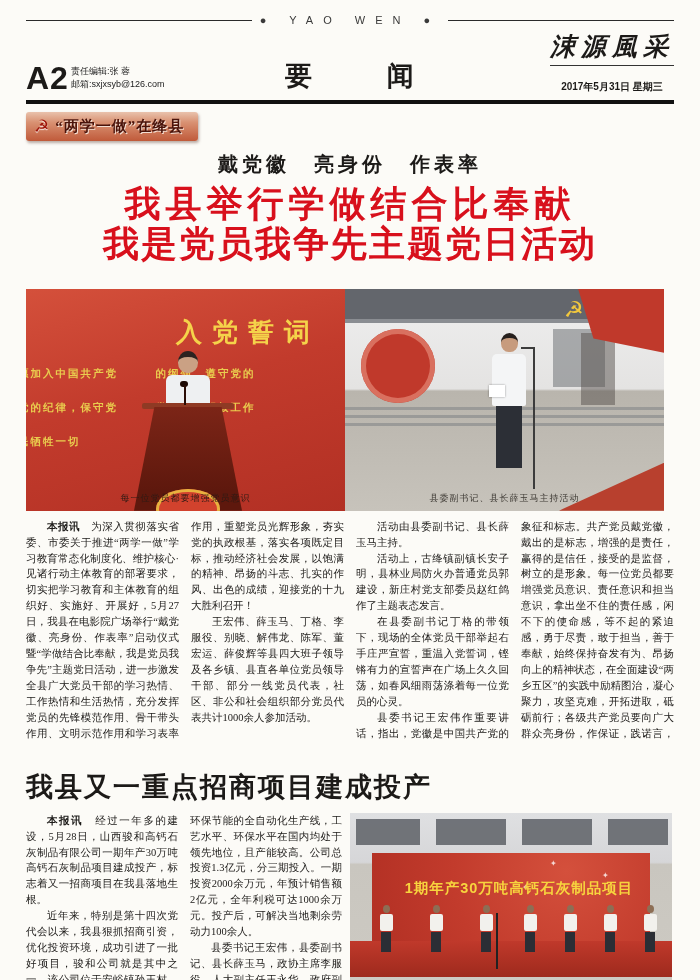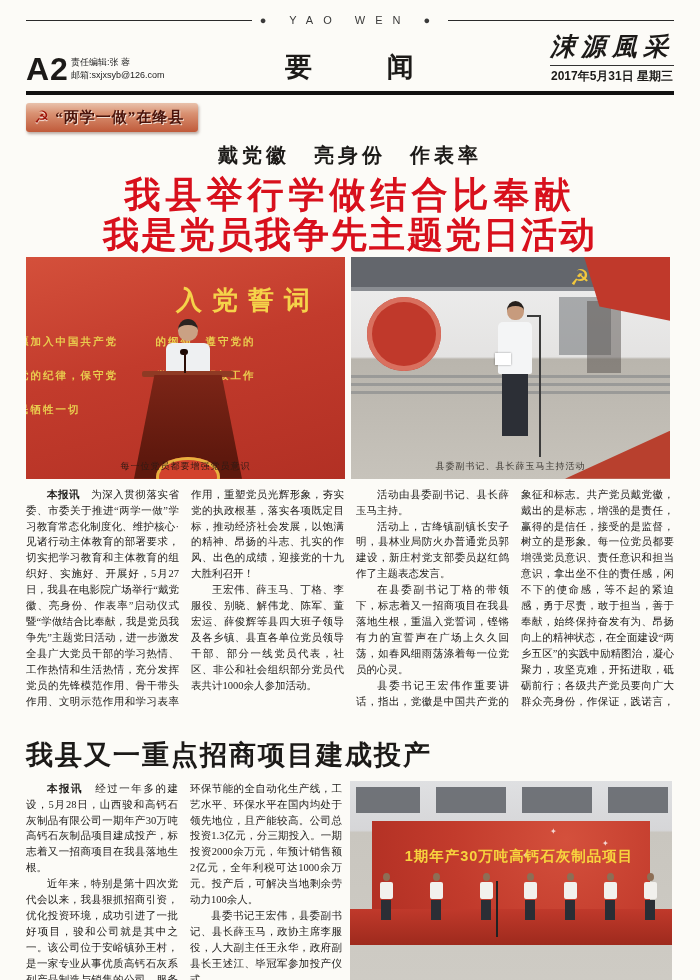--- a/index.html
+++ b/index.html
@@ -21,37 +21,37 @@
   .hdr-top{display:flex;align-items:center;gap:8px;height:16px}
   .hdr-top .rule{flex:1;height:1px;background:#2a2a2a}
   .hdr-top .en{font-family:var(--sans);font-size:11px;letter-spacing:10px;color:#3a3a3a;white-space:nowrap}
   .hdr-main{display:flex;align-items:flex-end;justify-content:space-between;padding:2px 0 6px 0;border-bottom:4px solid #111}
   .hdr-left{display:flex;align-items:center;gap:2px}
   .pageno{font-family:var(--sans);font-size:32px;font-weight:900;line-height:1;letter-spacing:1px}
   .editor{font-family:var(--sans);font-size:9px;color:#222;line-height:1.5}
   .section-cn{font-size:27px;font-weight:bold;letter-spacing:34px;text-indent:34px;white-space:nowrap;transform:translateX(-8px)}
   .hdr-right{text-align:center}
   .masthead{font-size:25px;font-weight:bold;font-style:italic;letter-spacing:6px;white-space:nowrap;font-family:Liberation Serif, serif}
-  .dateline{font-family:var(--sans);font-size:12px;font-weight:bold;border-top:1px solid #333;margin-top:2px;padding-top:2px}
+  .dateline{font-family:var(--sans);font-size:10px;font-weight:bold;border-top:1px solid #333;margin-top:2px;padding-top:14px}
   
   .badge{
     display:inline-flex;align-items:center;gap:6px;margin-top:8px;
     padding:4px 14px 4px 8px;border-radius:3px;
     background:linear-gradient(180deg,#e9c2ac 0%,#d99273 35%,#c05a3a 100%);
     box-shadow:1px 2px 3px rgba(60,20,10,.35);
   }
   .badge .emblem{font-size:17px;color:#9e1408;text-shadow:0 1px 1px #fff}
   .badge .label{font-size:15px;font-weight:900;color:#4a130a;text-shadow:1px 1px 0 #f3ded2;letter-spacing:1px}
   
   .kicker{font-family:var(--sans);text-align:center;font-size:20px;font-weight:900;letter-spacing:4px;margin-top:10px}
   .headline{font-family:var(--sans);text-align:center;color:var(--red);font-weight:900;line-height:1.12;margin-top:6px}
   .headline .l1{font-size:36px;letter-spacing:5px;display:block}
   .headline .l2{font-size:36px;letter-spacing:2px;display:block}
   
-  .photo-row{display:flex;gap:6px;margin-top:1px}
+  .photo-row{display:flex;margin-top:24px}
   .photo{position:relative;width:319px;height:222px;overflow:hidden;background:#888}
   .photo .cap{
     position:absolute;left:0;right:0;bottom:6px;text-align:center;
     font-size:9px;letter-spacing:1px;color:#2e1a14;font-family:var(--sans);
   }
   
   .p1{background:linear-gradient(165deg,#d4503b 0%,#c23b2c 45%,#b23024 100%)}
   .p1 .oath-title{position:absolute;top:26px;left:150px;color:var(--yellow);font-weight:900;font-size:26px;letter-spacing:10px;white-space:nowrap;font-family:var(--sans)}
   .p1 .oath-line{position:absolute;left:-8px;right:-8px;color:#e9cc4e;font-size:10.5px;font-weight:bold;white-space:nowrap;letter-spacing:2px;font-family:var(--sans)}
   .p1 .ol1{top:78px}.p1 .ol2{top:112px}.p1 .ol3{top:146px}
@@ -194,21 +194,21 @@
       <div class="cap">县委副书记、县长薛玉马主持活动</div>
     </div>
   </div>
 
   
   <div class="art1">
     <p class="lede"><b>本报讯</b>　<span>为深入贯彻落实省委、市委关于推进“两学一做”学习教育常态化制度化、维护核心·见诸行动主体教育的部署要求，切实把学习教育和主体教育的组织好、实施好、开展好，5月27日，我县在电影院广场举行“戴党徽、亮身份、作表率”启动仪式暨“学做结合比奉献，我是党员我争先”主题党日活动，进一步激发全县广大党员干部的学习热情、工作热情和生活热情，充分发挥党员的先锋模范作用、骨干带头作用、文明示范作用和学习表率作用，重塑党员光辉形象，夯实党的执政根基，落实各项既定目标，推动经济社会发展，以饱满的精神、昂扬的斗志、扎实的作风、出色的成绩，迎接党的十九大胜利召开！</span></p>
     <p>王宏伟、薛玉马、丁格、李服役、别晓、解伟龙、陈军、董宏运、薛俊辉等县四大班子领导及各乡镇、县直各单位党员领导干部、部分一线党员代表，社区、非公和社会组织部分党员代表共计1000余人参加活动。</p>
     <p>活动由县委副书记、县长薛玉马主持。</p>
     <p>活动上，古绛镇副镇长安子明，县林业局防火办普通党员郭建设，新庄村党支部委员赵红鸽作了主题表态发言。</p>
-    <p>在县委副书记丁格的带领下，标志着又一招商项目在我县落地生根，重温入党誓词，铿锵有力的宣誓声在广场上久久回荡，如春风细雨荡涤着每一位党员的心灵。</p>
+    <p>在县委副书记丁格的带领下，现场的全体党员干部举起右手庄严宣誓，重温入党誓词，铿锵有力的宣誓声在广场上久久回荡，如春风细雨荡涤着每一位党员的心灵。</p>
     <p>县委书记王宏伟作重要讲话，指出，党徽是中国共产党的象征和标志。共产党员戴党徽，戴出的是标志，增强的是责任，赢得的是信任，接受的是监督，树立的是形象。每一位党员都要增强党员意识、责任意识和担当意识，拿出坐不住的责任感，闲不下的使命感，等不起的紧迫感，勇于尽责，敢于担当，善于奉献，始终保持奋发有为、昂扬向上的精神状态，在全面建设“两乡五区”的实践中励精图治，凝心聚力，攻坚克难，开拓进取，砥砺前行；各级共产党员要向广大群众亮身份，作保证，践诺言，让群众知晓党员岗位，了解党员职责，监督党员履责，要牢记党的宗旨，时刻增强服务意识，时刻深怀爱民之心，恪守为民之责，善谋富民之策，多办利民之事，千方百计提升人民群众幸福感和获得感；要切实提升引领发展的能力、维护稳定的能力、创新驱动的能力、驾驭全局的能力、化解矛盾的能力、团结群众的能力；争做改革创新的表率、攻坚克难的表率、勤政务实的表率、勇于担当的表率、廉洁自律的表率、导扬风化的表率。上下同欲对标干，遵循规律科学干，突出重点精准干，撸起袖子加油干，扑下身子务实干，干出一片新天地，干出一片新气象。</p>
 
   </div>
 
   
   <h2 class="art2-head">我县又一重点招商项目建成投产</h2>
   <div class="art2-row">
     <div class="art2-text">
       <p class="lede"><b>本报讯</b>　<span>经过一年多的建设，5月28日，山西骏和高钙石灰制品有限公司一期年产30万吨高钙石灰制品项目建成投产，标志着又一招商项目在我县落地生根。</span></p>
       <p>近年来，特别是第十四次党代会以来，我县狠抓招商引资，优化投资环境，成功引进了一批好项目，骏和公司就是其中之一。该公司位于安峪镇孙王村，是一家专业从事优质高钙石灰系列产品制造与销售的公司，服务于众多高端的冶炼企业。该公司采用德国先进的烧制技术和成套环保节能的全自动化生产线，工艺水平、环保水平在国内均处于领先地位，且产能较高。公司总投资1.3亿元，分三期投入。一期投资2000余万元，年预计销售额2亿元，全年利税可达1000余万元。投产后，可解决当地剩余劳动力100余人。</p>

